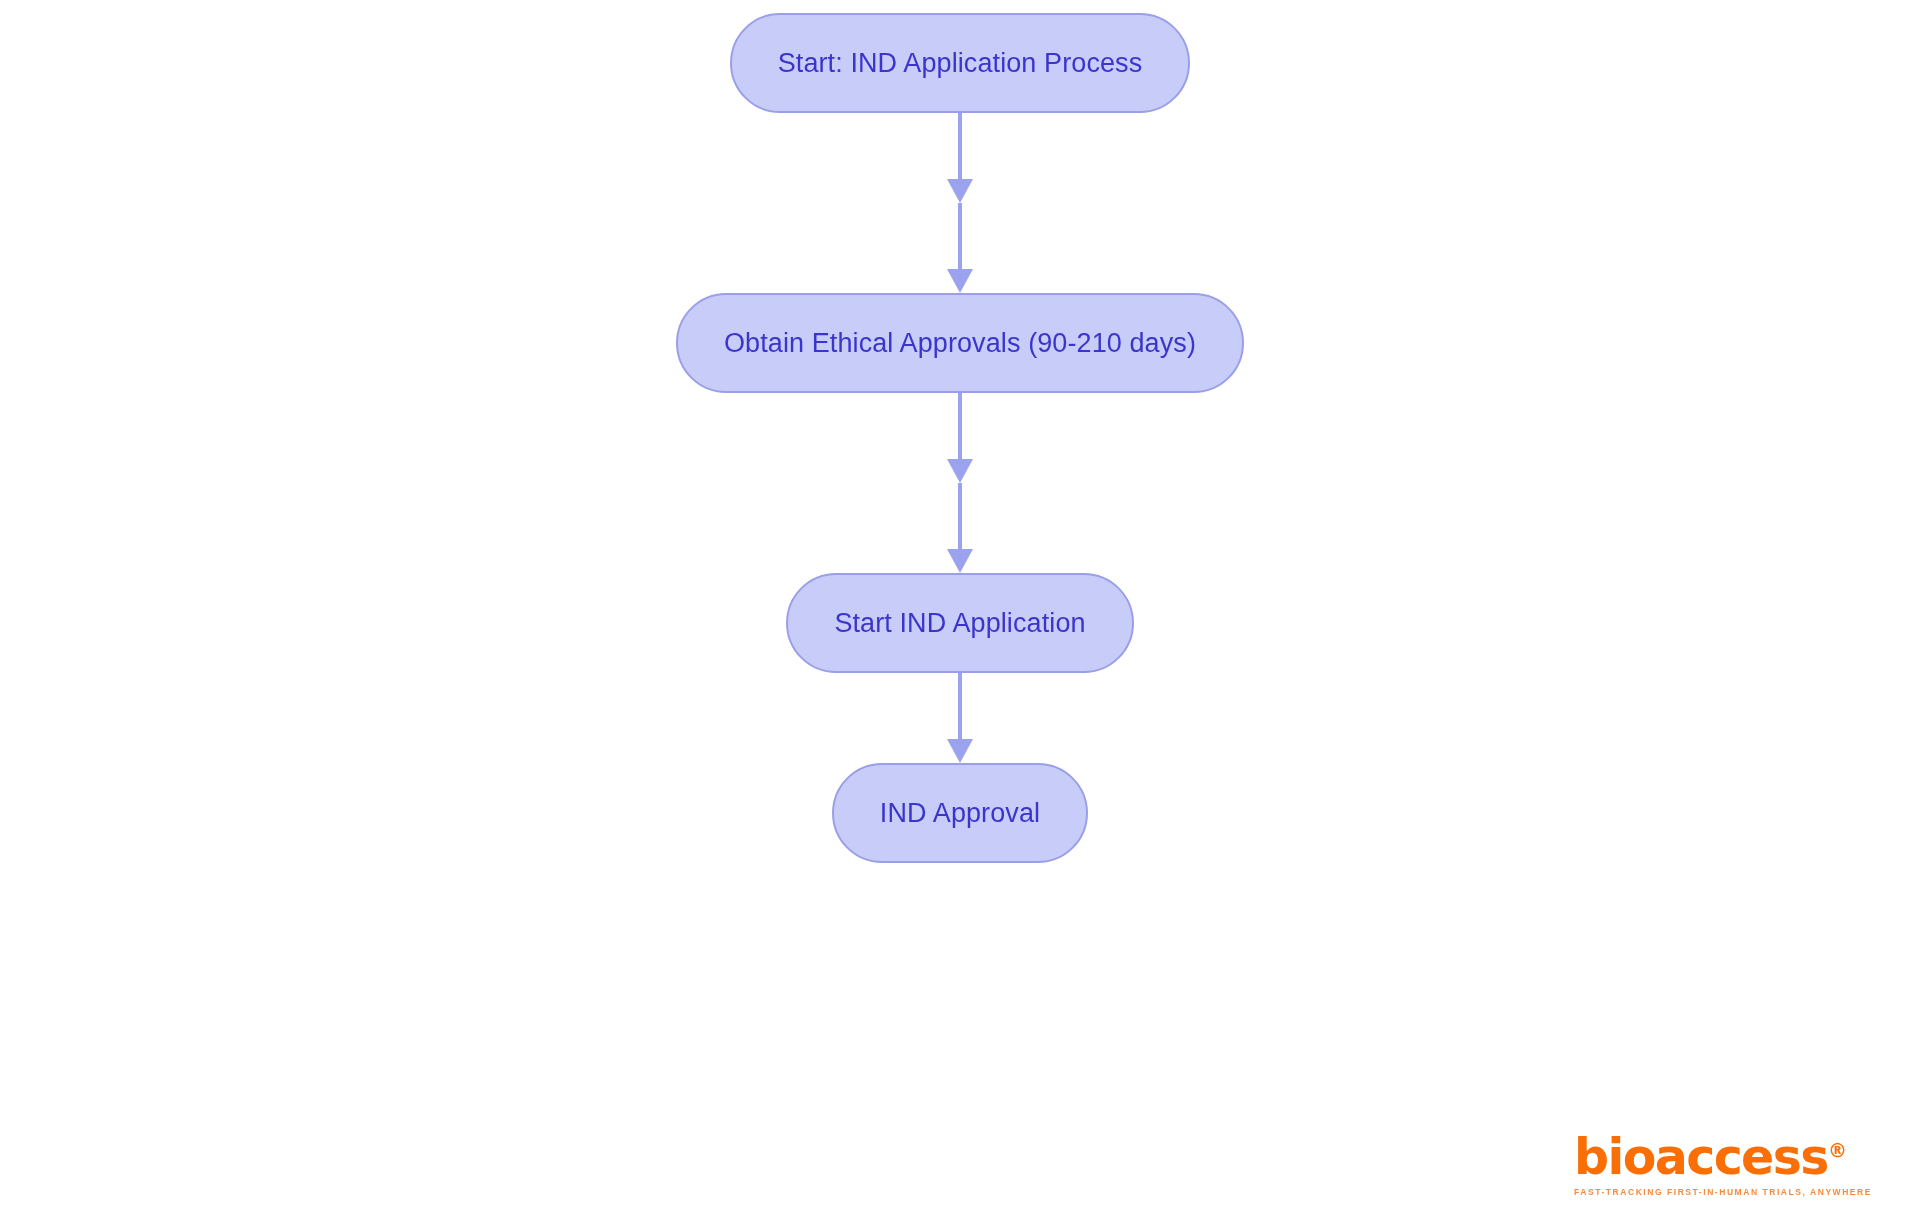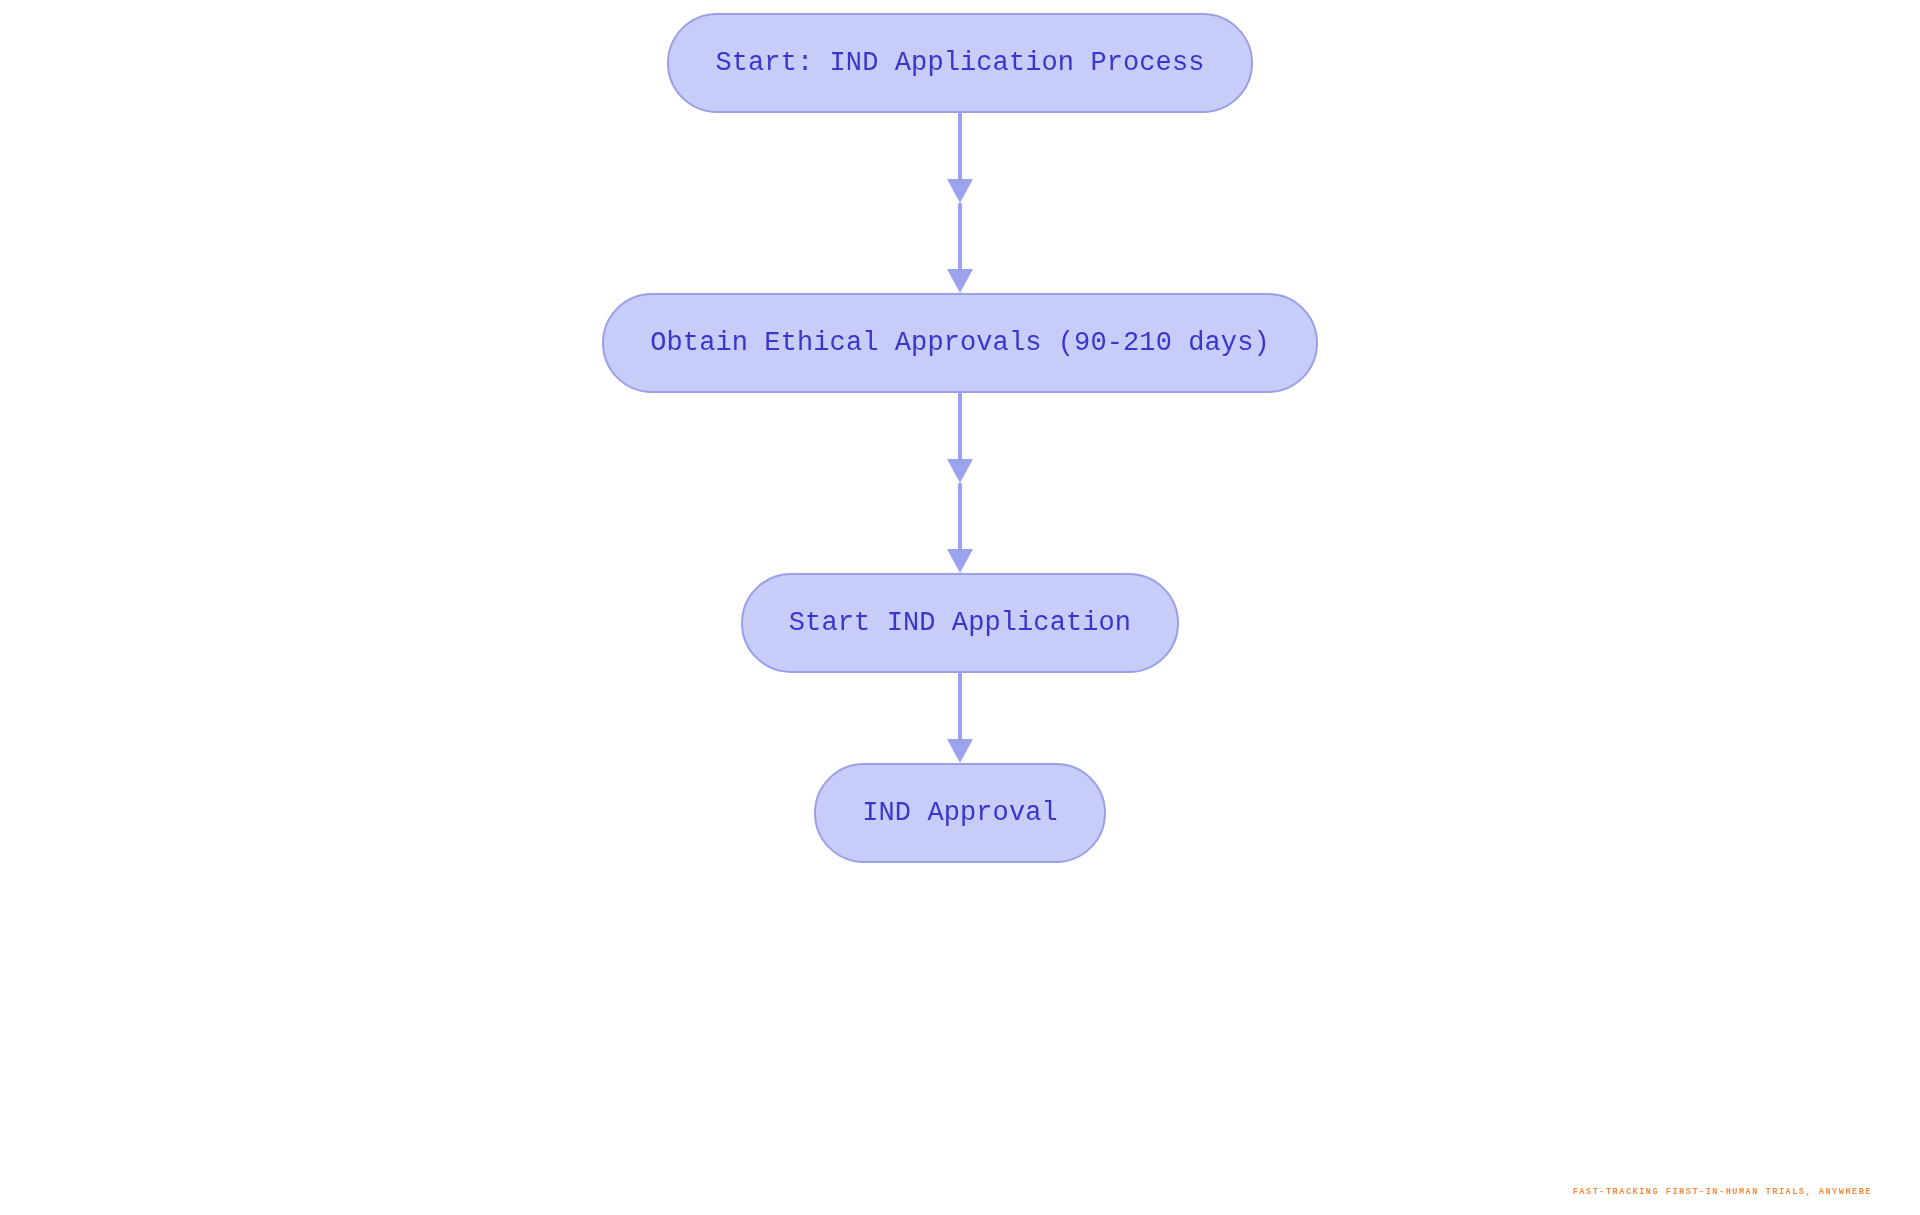--- a/index.html
+++ b/index.html
@@ -14,21 +14,20 @@
     overflow: hidden;
     font-family: "Liberation Sans", sans-serif;
   }
 
   #flowchart {
     position: absolute;
     left: 0;
     top: 0;
     width: 1920px;
     height: 1215px;
-    font-family: Liberation Mono, monospace;
   }
 
   .flow-column {
     position: absolute;
     left: 0;
     top: 13px;
     width: 1920px;
     display: flex;
     flex-direction: column;
     align-items: center;
@@ -93,21 +92,21 @@
     line-height: 1;
     position: relative;
     display: inline-block;
   }
   #logo .reg {
     font-size: 19px;
     vertical-align: super;
     letter-spacing: 0;
   }
   #logo .tagline {
-    font-family: Liberation Mono, monospace;
+    font-family: Liberation Sans, sans-serif;
     font-size: 8.5px;
     font-weight: bold;
     color: #fa8a3a;
     letter-spacing: 1.55px;
     margin-top: 5px;
     white-space: nowrap;
   }
 </style>
 </head>
 <body>
@@ -147,14 +146,15 @@
       <div class="stem"></div>
       <div class="head"></div>
     </div>
 
     <div class="node">IND Approval</div>
 
   </div>
 </div>
 
 <div id="logo">
+  <div class="wordmark"><span>bioaccess</span><span class="reg">®</span></div>
   <div class="tagline">FAST-TRACKING FIRST-IN-HUMAN TRIALS, ANYWHERE</div>
 </div>
 
 </body></html>

